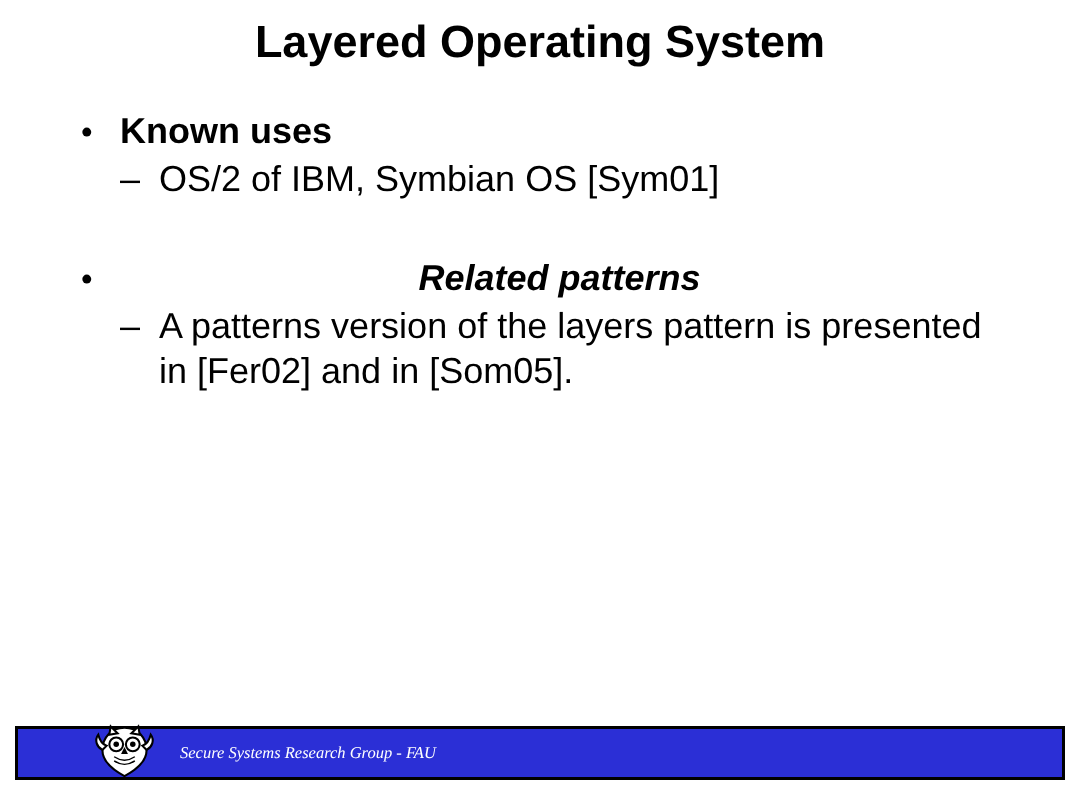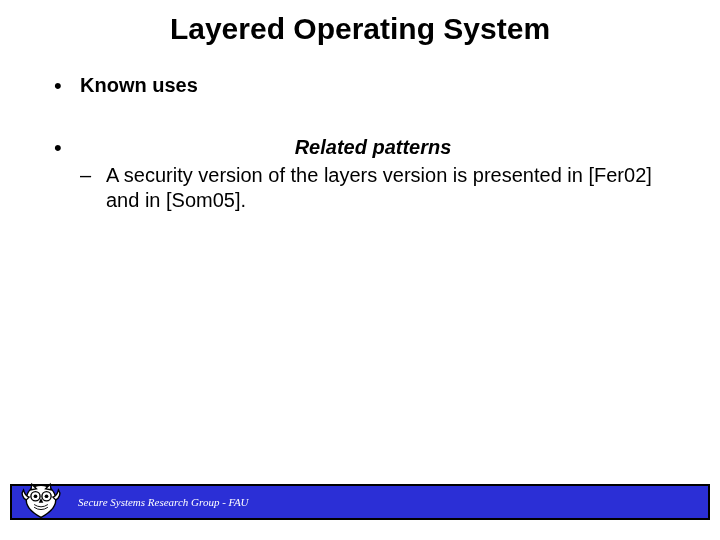--- a/index.html
+++ b/index.html
@@ -1,59 +1,63 @@
 <!DOCTYPE html>
 <html><head>
 <meta charset="utf-8">
 <style>
   * { margin: 0; padding: 0; box-sizing: border-box; }
   html, body { width: 720px; height: 540px; background: #fff; font-family: Arial, Helvetica, sans-serif; color: #000; }
   .slide { width: 720px; height: 540px; position: relative; }
   .title { text-align: center; font-weight: bold; font-size: 30px; line-height: 1.15; padding-top: 12px; }
-  .content { padding: 26px 54px 0 54px; font-size: 20px; line-height: 1.25; }
+  .content { padding: 26px 54px 0 54px; font-size: 24px; line-height: 1.25; }
   .bullet-1 { display: flex; margin-bottom: 2px; }
   .bullet-1 .dot { width: 26px; flex: 0 0 26px; }
   .bullet-1 .dot::before { content: "•"; font-size: 22px; line-height: 1.2; display: inline-block; }
   .bullet-1 .txt { flex: 1; }
   .bold { font-weight: bold; }
   .italic { font-style: italic; text-align: center; }
   .bullet-2 { display: flex; padding-left: 26px; margin-bottom: 2px; }
   .bullet-2 .dash { width: 26px; flex: 0 0 26px; }
   .bullet-2 .dash::before { content: "–"; }
   .bullet-2 .txt { flex: 1; }
   .gap { height: 34px; }
-  .footer { position: absolute; left: 10px; right: 10px; bottom: 20px; height: 36px; background: #2b2fd6; border: 2px solid #000; display: flex; align-items: center; }
+  .footer { position: absolute; left: 10px; right: 10px; bottom: 20px; height: 36px; background: #2b2fd6; border: 2px solid #000; display: flex; align-items: center; padding-left: 42px; }
   .owl { width: 46px; height: 46px; margin-left: 6px; margin-top: -6px; flex: 0 0 46px; }
   .footer-text { color: #fff; font-style: italic; font-size: 11px; margin-left: 14px; font-family: "Times New Roman", Times, serif; }
 </style>
 </head>
 <body>
 
 <div class="slide">
 
   <div class="title">
     <span>Layered Operating System</span><br>
   </div>
 
   <div class="content">
 
     <div class="bullet-1">
       <span class="dot"></span>
       <span class="txt bold">Known uses</span>
     </div>
+    <div class="bullet-2">
+      <span class="dash"></span>
+      <span class="txt">OS/2 of IBM, Symbian OS [Sym01]</span>
+    </div>
 
     <div class="gap"></div>
 
     <div class="bullet-1">
       <span class="dot"></span>
       <span class="txt bold italic">Related patterns</span>
     </div>
     <div class="bullet-2">
       <span class="dash"></span>
-      <span class="txt">A security version of the layers version is presented in [Fer02] and in [Som05].</span>
+      <span class="txt">A patterns version of the layers pattern is presented in [Fer02] and in [Som05].</span>
     </div>
 
   </div>
 
   <div class="footer">
     <svg class="owl" viewBox="0 0 100 100">
       <g fill="#fff" stroke="#000" stroke-width="3">
         <path d="M50 20 C30 20 18 35 18 52 C18 70 35 82 50 90 C65 82 82 70 82 52 C82 35 70 20 50 20 Z"></path>
         <path d="M18 52 C10 48 6 38 12 30 C14 38 18 44 24 46 Z"></path>
         <path d="M82 52 C90 48 94 38 88 30 C86 38 82 44 76 46 Z"></path>

